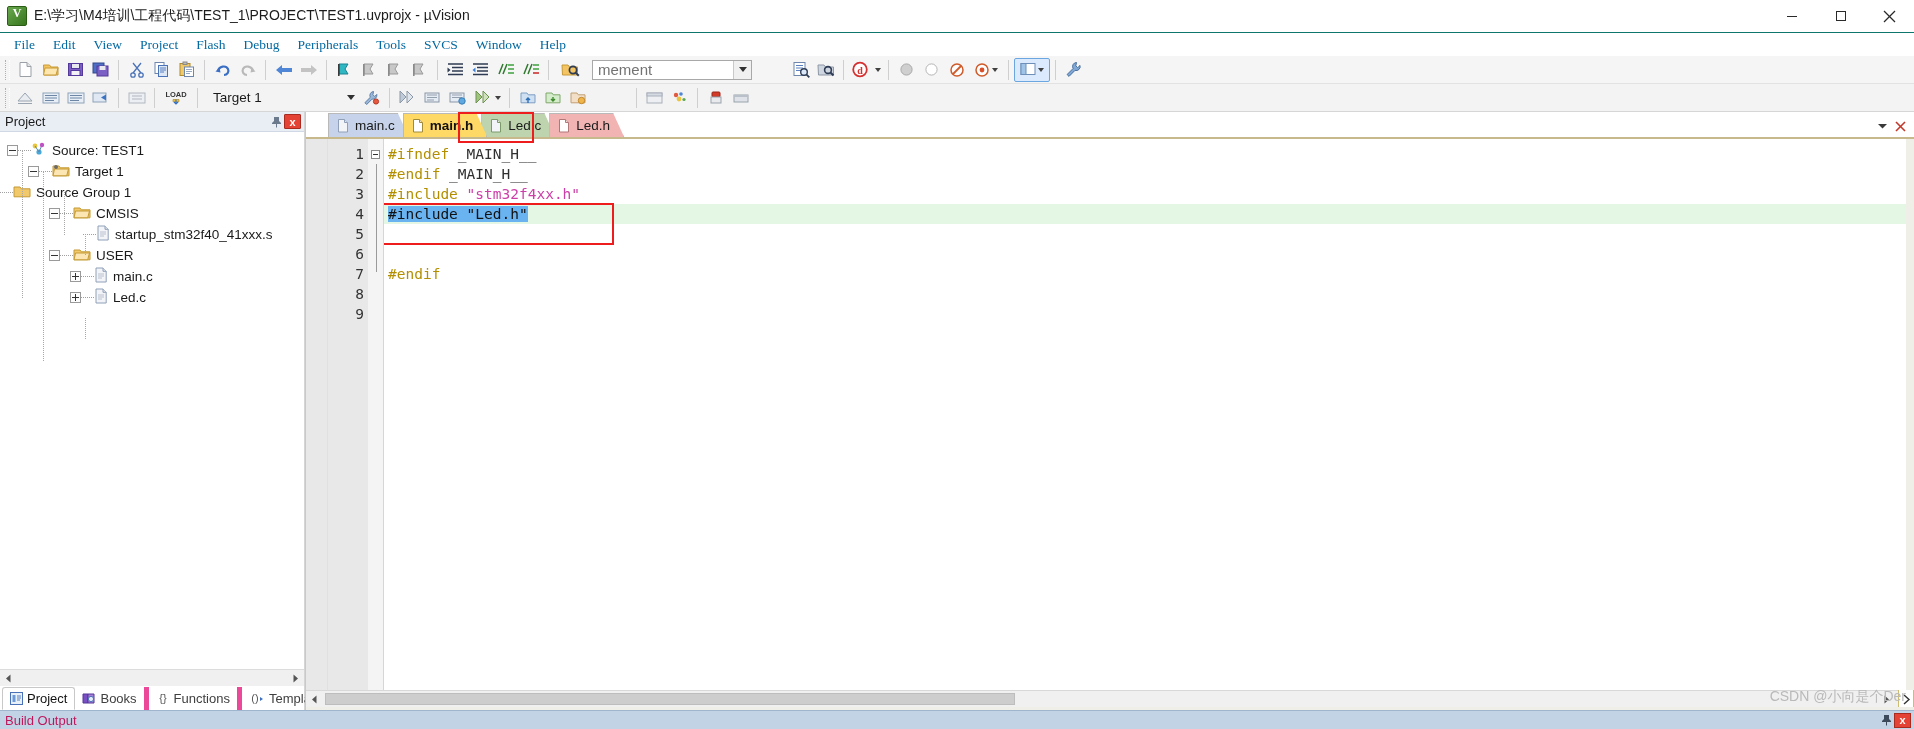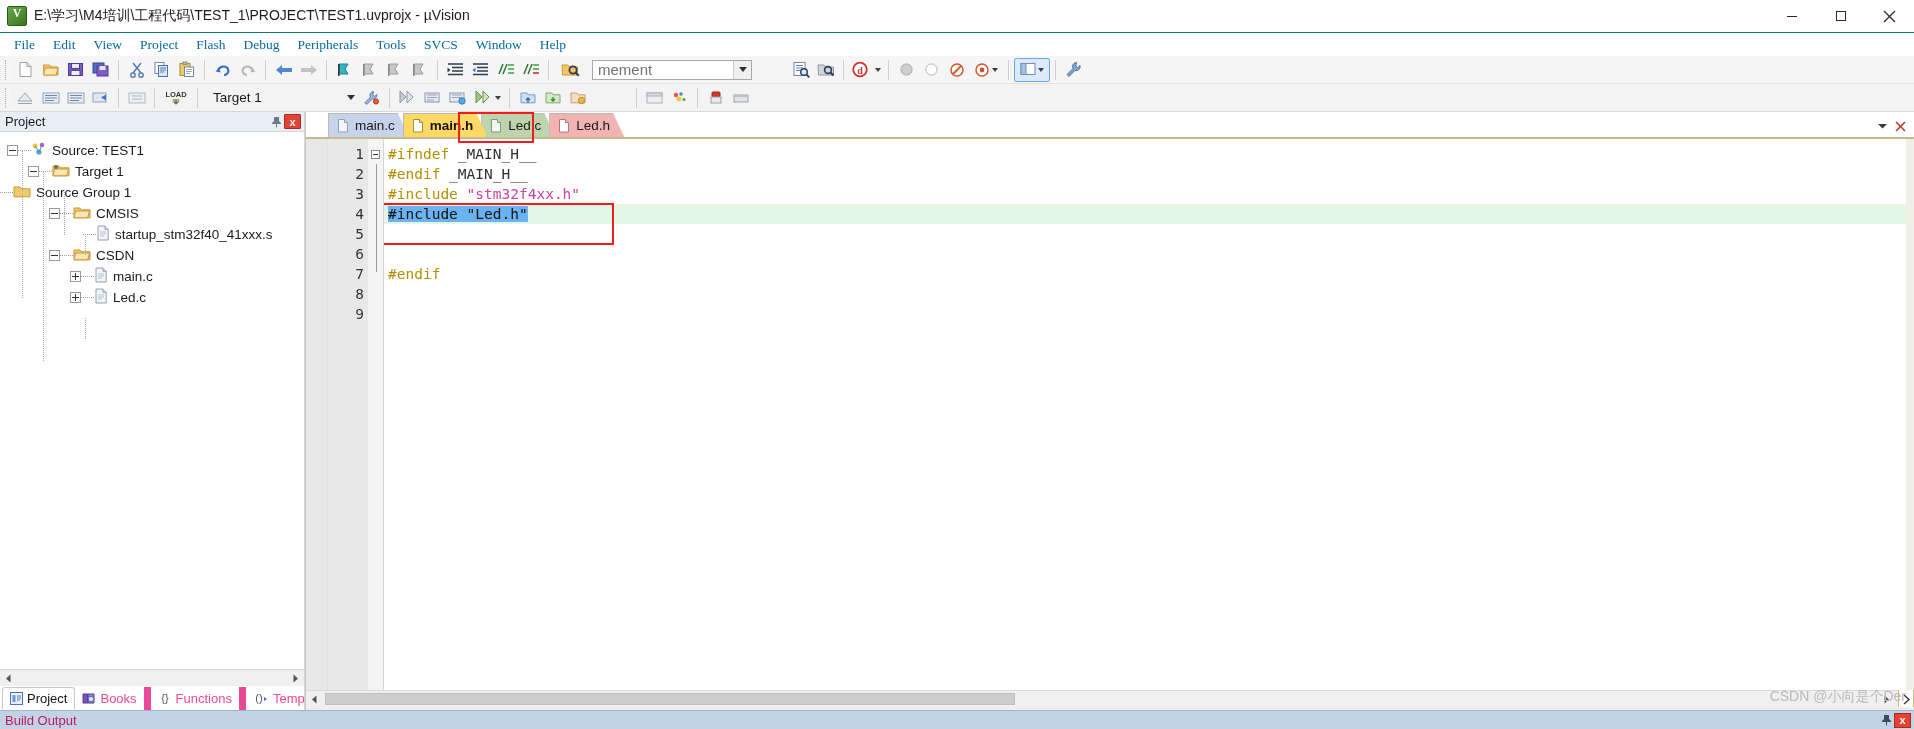--- a/index.html
+++ b/index.html
@@ -284,23 +284,23 @@
     flex: 0 0 24px;
     display: flex; align-items: flex-end;
     background: #ffffff;
     padding-left: 2px;
   }
   .ptab {
     height: 23px;
     display: flex; align-items: center;
     padding: 0 7px;
     font-size: 13px;
-    color: #ec4899;
+    color: #404040;
     white-space: nowrap;
-    border-right: 7px solid #ec4899;
+    border-right: 5px solid #ec4899;
   }
   .ptab.active {
     color: #121212;
     font-weight: normal;
     background: #ffffff;
     border: 1px solid #c8c8c8;
     border-bottom: 1px solid #ffffff;
     border-radius: 3px 3px 0 0;
   }
   .ptab .ic { margin-right: 4px; display: flex; }
@@ -997,21 +997,21 @@
 
         <div class="tnode" style="padding-left:49px">
           <span class="exp"></span>
           <span class="dash"></span>
           <span class="tw">
             <svg width="18" height="15" viewBox="0 0 18 15">
                 <path d="M1 3h6l1.3 1.8H17v8H1z" fill="#f2c96a" stroke="#c49a35"></path>
                 <path d="M2.5 6h14l-1.8 6.8H1z" fill="#fbe6b4" stroke="#c49a35"></path>
               </svg>
           </span>
-          <span class="tlabel">CSDN</span>
+          <span class="tlabel">USER</span>
         </div>
 
         <div class="tnode" style="padding-left:70px">
           <span class="exp plus"></span>
           <span class="dash"></span>
           <span class="tw">
             <svg width="14" height="16" viewBox="0 0 14 16">
                 <path d="M2 1h7l3.2 3.2V15H2z" fill="#f3f4f7" stroke="#8fa0b8"></path>
                 <path d="M9 1v3.3h3.2" fill="#dfe4ec" stroke="#8fa0b8"></path>
                 <path d="M4 7h6M4 9h6M4 11h4" stroke="#aab4c4" stroke-width="0.8"></path>

